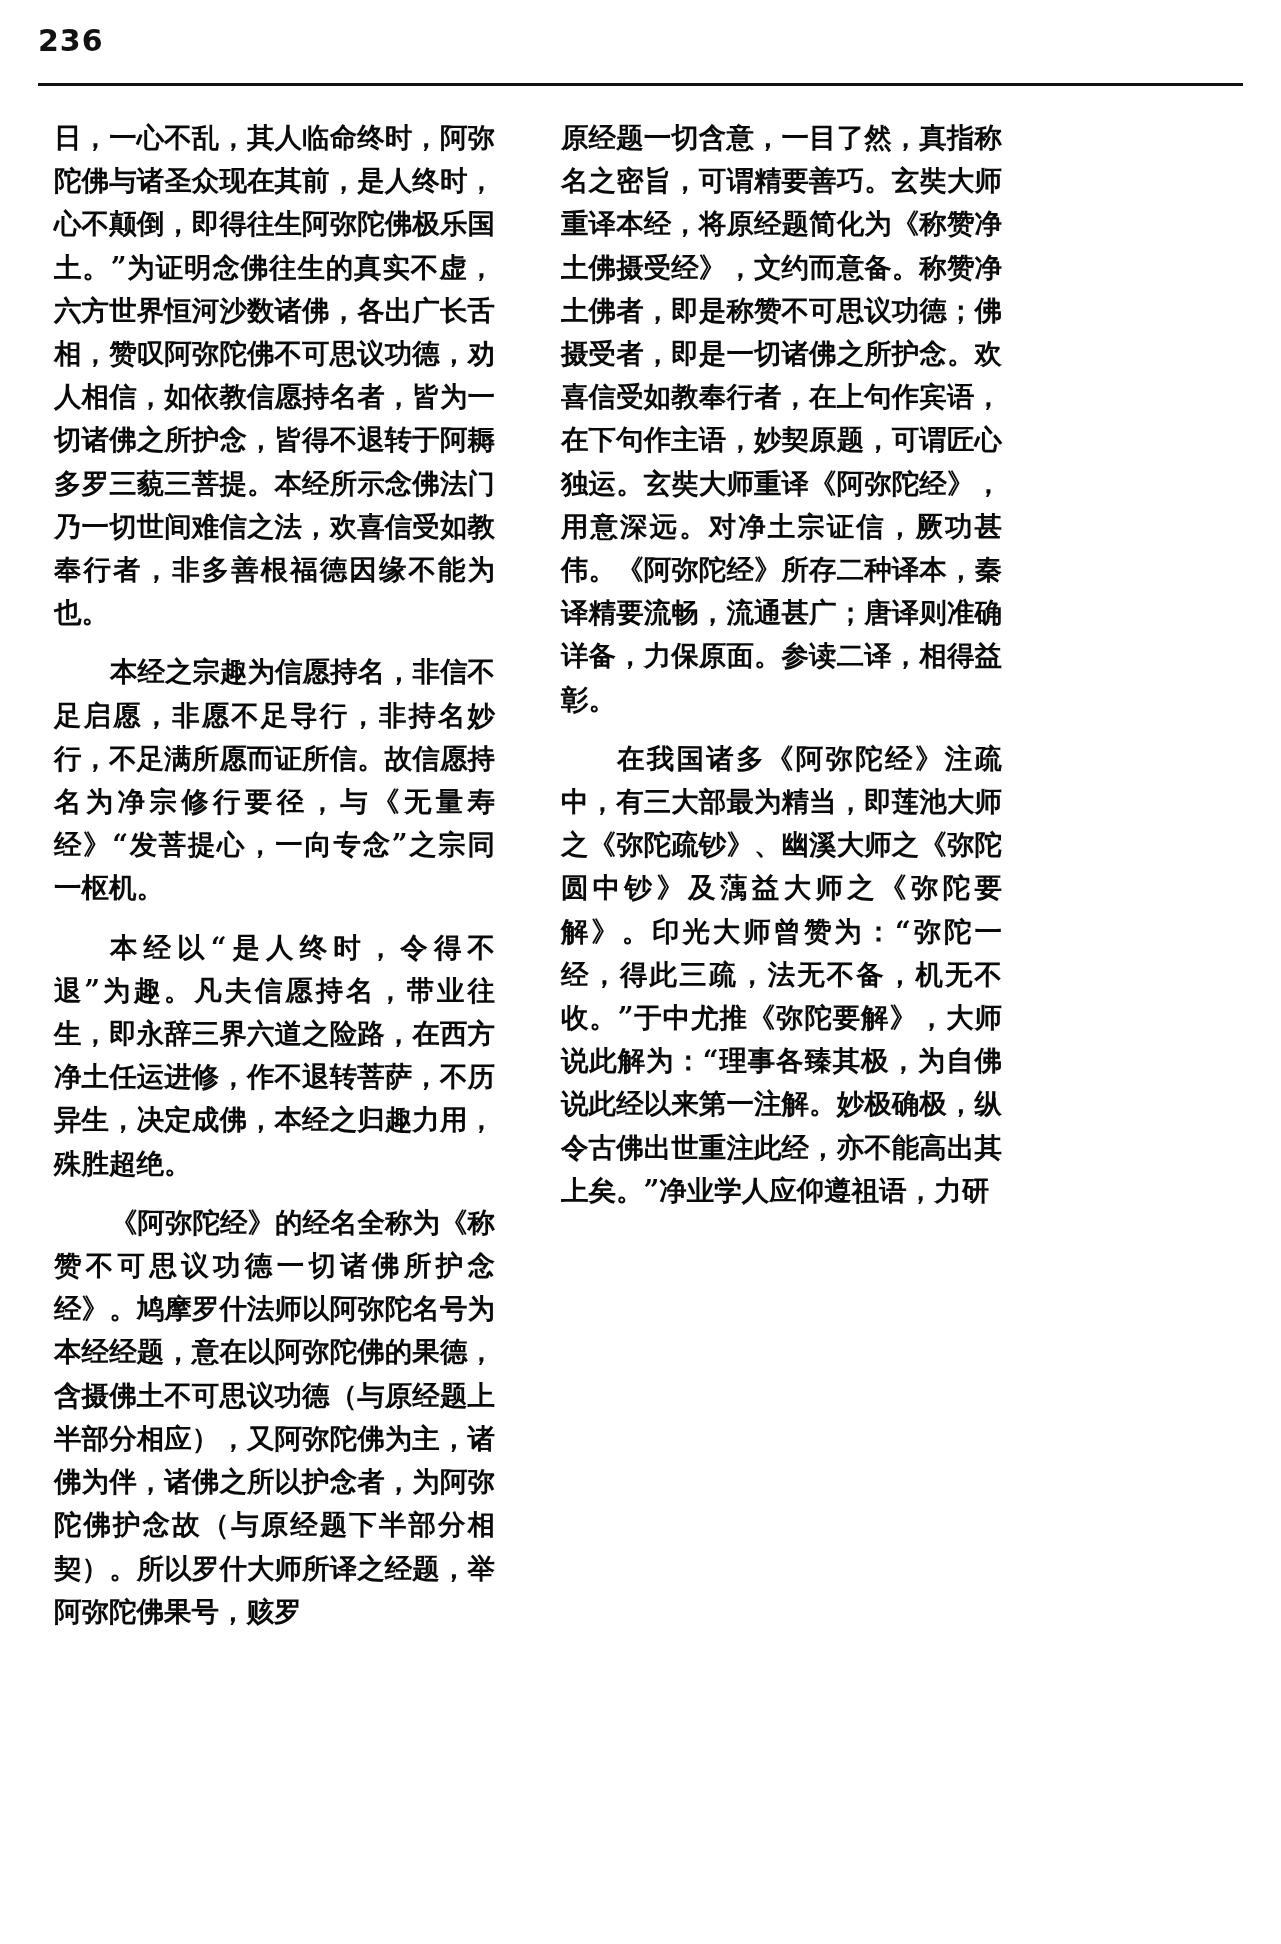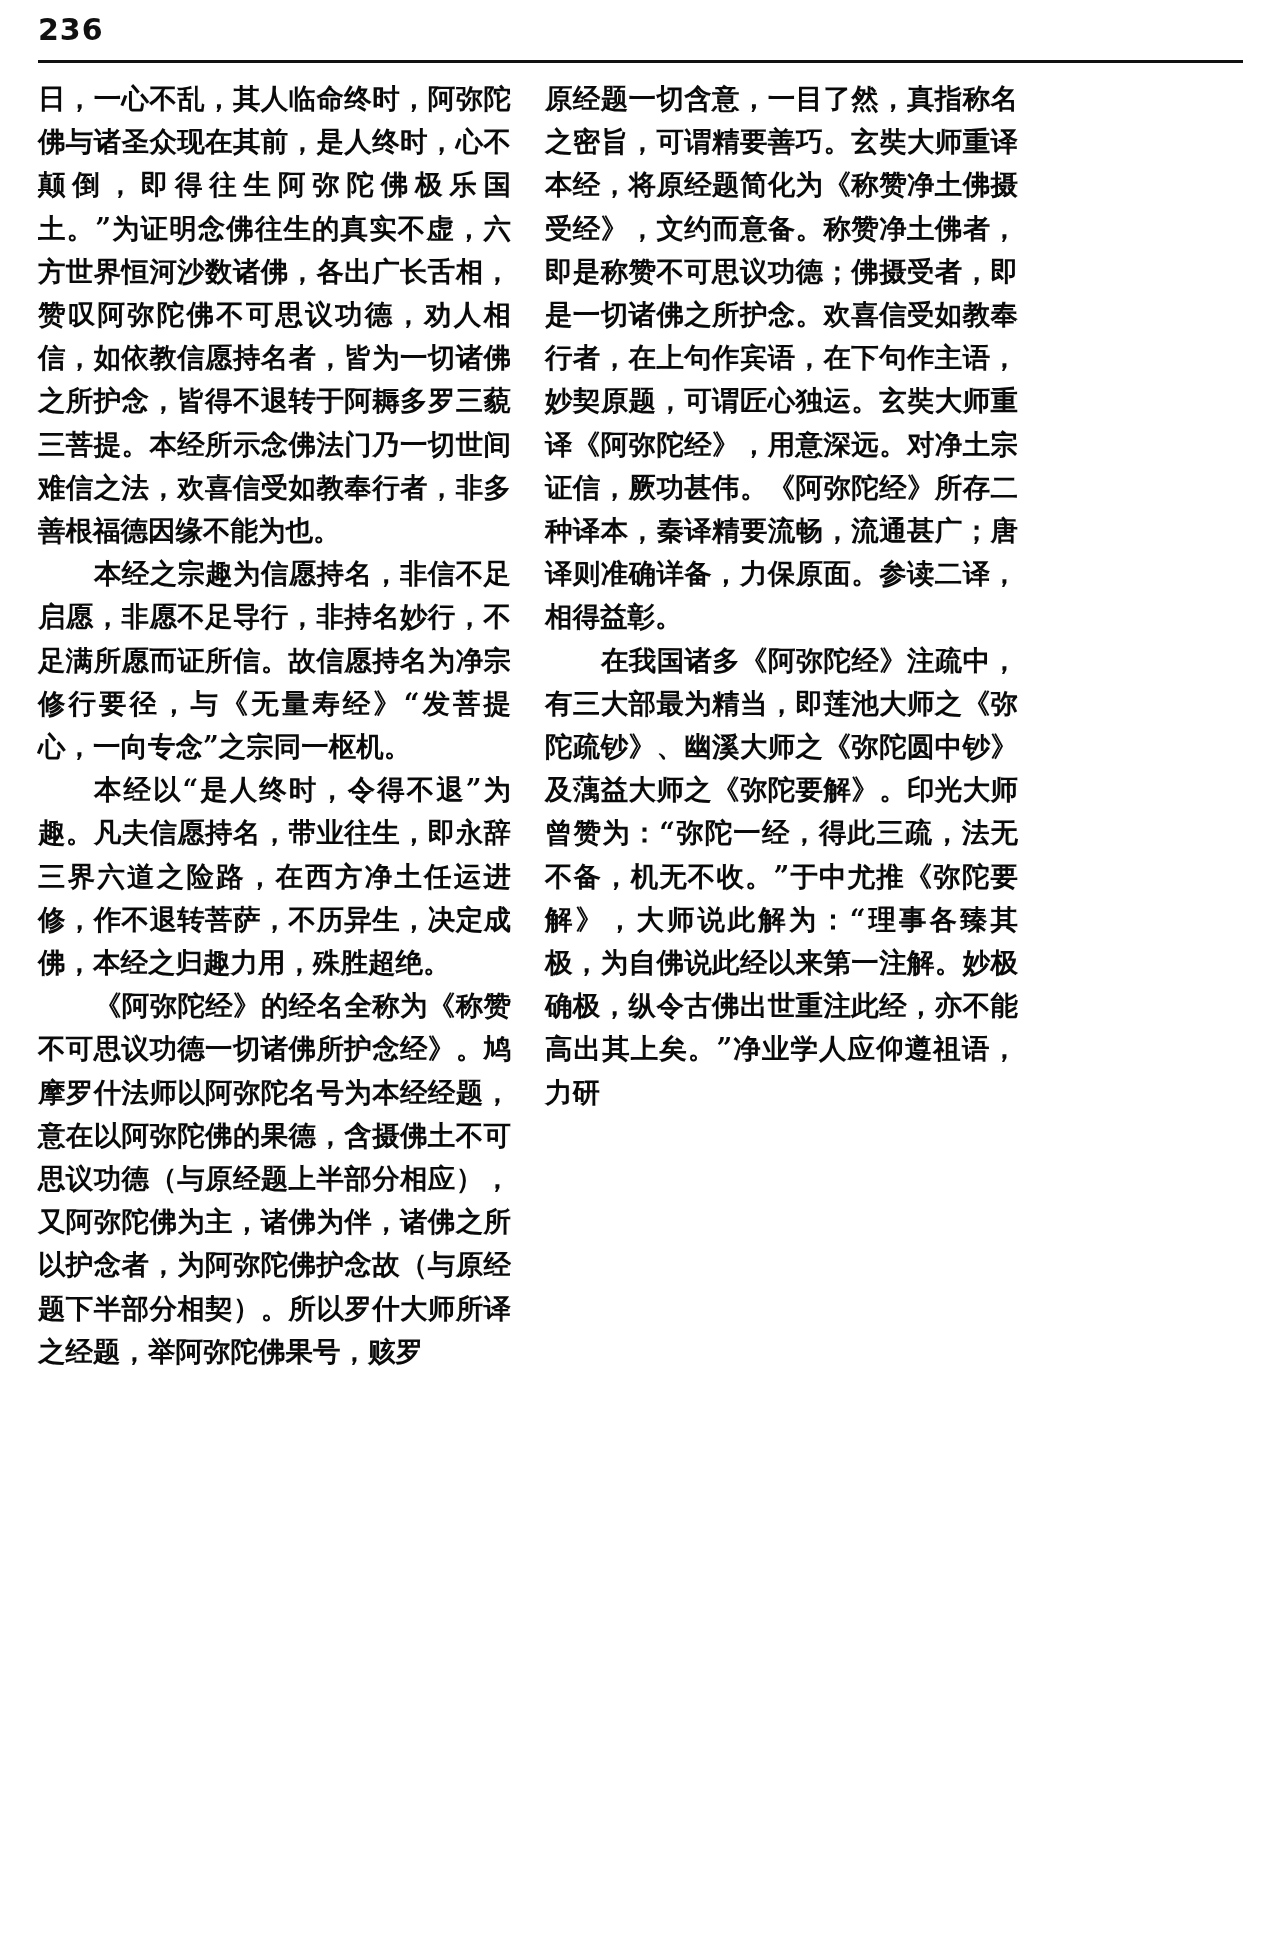--- a/index.html
+++ b/index.html
@@ -19,22 +19,21 @@
     width: 1281px;
     height: 1944px;
     position: relative;
     box-sizing: border-box;
     padding: 0 38px;
   }
   .header {
     position: relative;
     height: 58px;
     display: flex;
-    align-items: center;
-    padding-top: 0;
+    padding-top: 23px;
   }
   .folio {
     font-family: "DejaVu Sans", "Liberation Sans", sans-serif;
     font-size: 30px;
     font-weight: bold;
     letter-spacing: 1px;
     color: #111;
     width: 200px;
   }
   .running-title {
@@ -55,21 +54,21 @@
   }
   .columns {
     display: flex;
     gap: 34px;
     align-items: flex-start;
   }
   .col {
     width: 473px;
   }
   .col p {
-    margin: 0;
+    margin: 16px;
     font-size: 27.5px;
     line-height: 43.2px;
     text-align: justify;
     text-justify: inter-character;
     letter-spacing: 0px;
     font-weight: 600;
     font-family: "DejaVu Serif", "Liberation Serif", serif;
     text-align-last: left;
   }
   .col p.indent {

